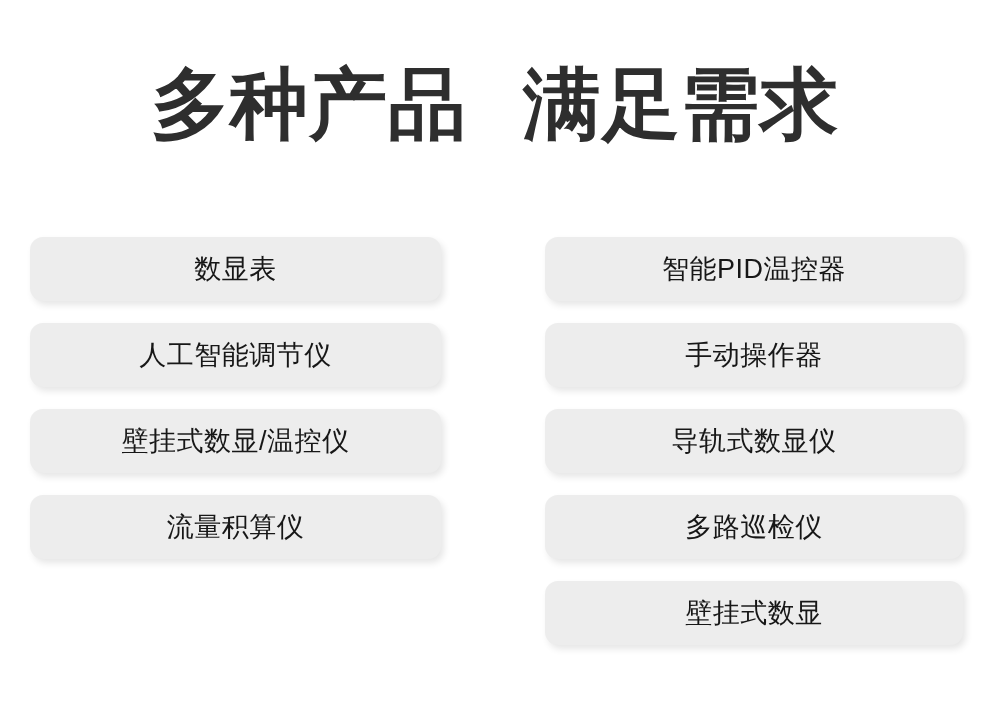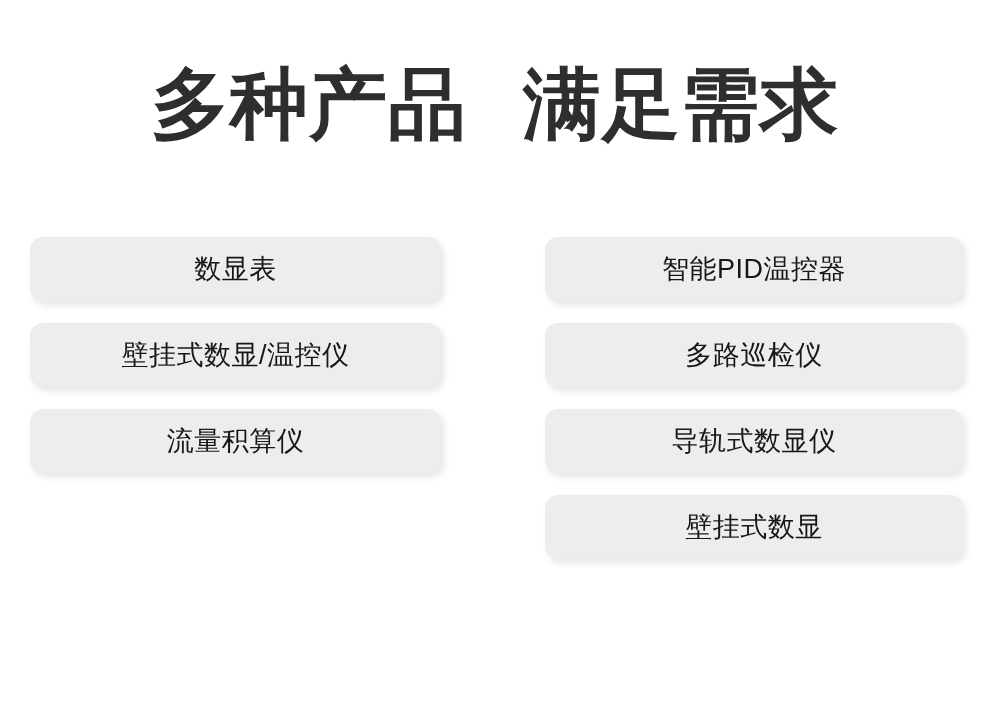--- a/index.html
+++ b/index.html
@@ -96,36 +96,42 @@
     <div class="heading"><span class="heading-part">多种产品</span><span class="heading-gap"></span><span class="heading-part">满足需求</span></div>
   </div>
 
   <div class="grid">
 
     <div class="column column-left">
       <div class="card">
         <span class="card-label">数显表</span>
       </div>
       <div class="card">
+        <span class="card-label">人工智能调节仪</span>
+      </div>
+      <div class="card">
         <span class="card-label">壁挂式数显/温控仪</span>
       </div>
       <div class="card">
         <span class="card-label">流量积算仪</span>
       </div>
     </div>
 
     <div class="column column-right">
       <div class="card">
         <span class="card-label">智能PID温控器</span>
       </div>
       <div class="card">
-        <span class="card-label">多路巡检仪</span>
+        <span class="card-label">手动操作器</span>
       </div>
       <div class="card">
         <span class="card-label">导轨式数显仪</span>
+      </div>
+      <div class="card">
+        <span class="card-label">多路巡检仪</span>
       </div>
       <div class="card">
         <span class="card-label">壁挂式数显</span>
       </div>
     </div>
 
   </div>
 
 </div>
 

